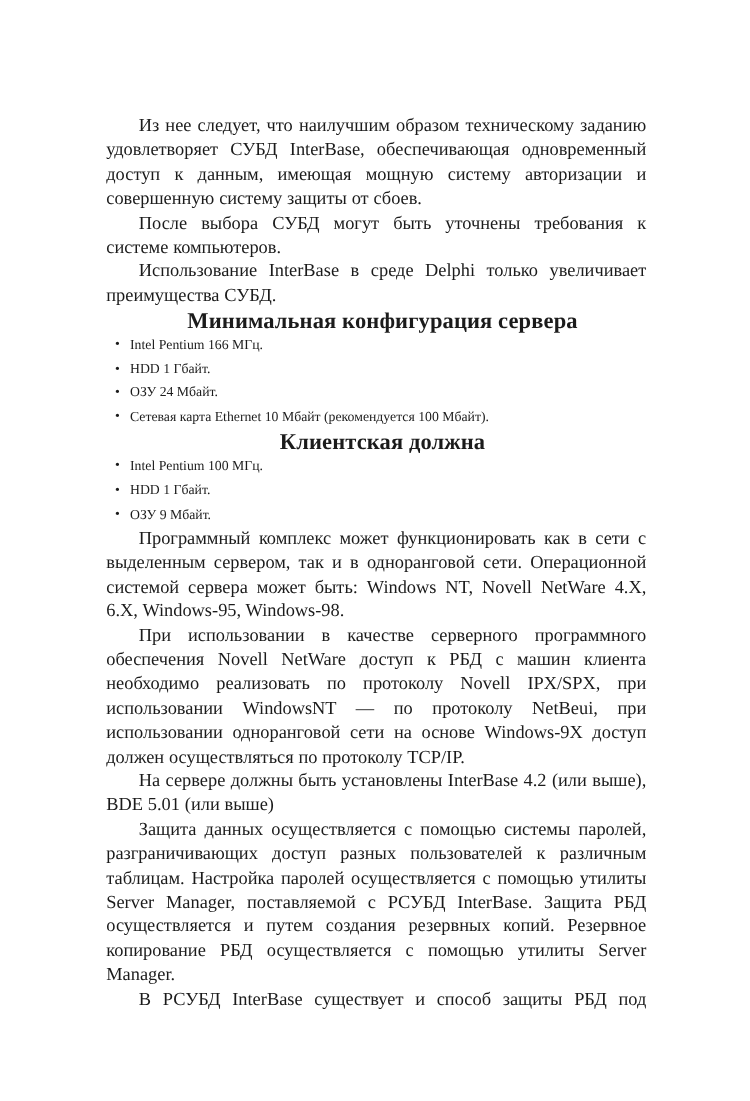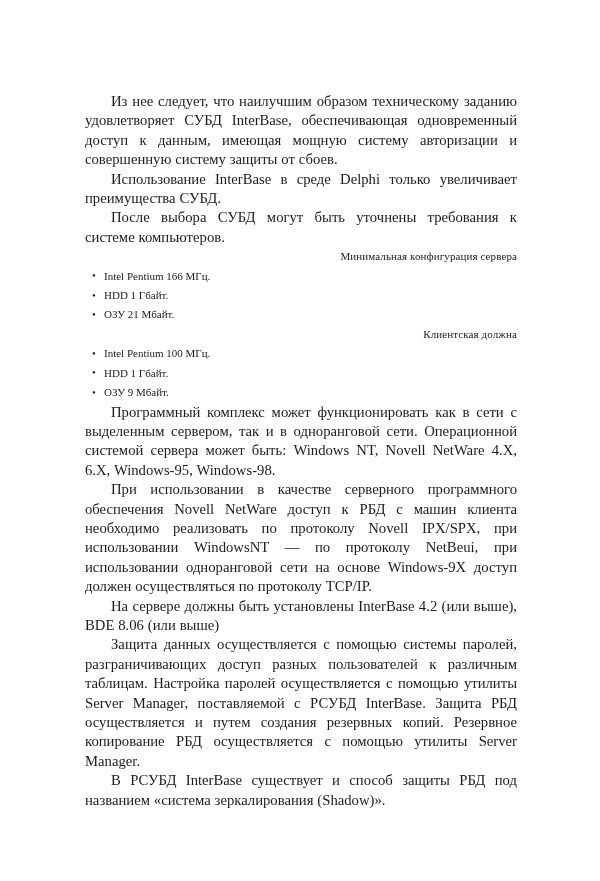--- a/index.html
+++ b/index.html
@@ -31,24 +31,24 @@
     margin: 0;
     font-size: 14.7px;
     line-height: 19.4px;
     text-align: justify;
     text-indent: 26px;
     hyphens: manual;
     word-spacing: 0.2px;
   }
   h3.subhead {
     margin: 0;
-    font-size: 11px;
+    font-size: 18px;
     line-height: 19.4px;
-    font-weight: normal;
-    text-align: right;
+    font-weight: bold;
+    text-align: center;
     text-indent: 10px;
     letter-spacing: 0.1px;
   }
   .gap-before {
     margin-top: 10px;
   }
   .gap-before-sm {
     margin-top: 7px;
   }
   ul.speclist {
@@ -85,45 +85,46 @@
 </style>
 </head>
 <body>
 
 <div class="page">
 
   <div class="text-block">
 
     <p class="para">Из нее следует, что наилучшим образом техническому заданию удовлетворяет СУБД InterBase, обеспечивающая одновременный доступ к данным, имеющая мощную систему авторизации и совершенную систему защиты от сбоев.</p>
 
+    <p class="para">После выбора СУБД могут быть уточнены требования к системе компьютеров.</p>
+
     <p class="para">Использование InterBase в среде Delphi только увеличивает преимущества СУБД.</p>
-
-    <p class="para">После выбора СУБД могут быть уточнены требования к системе компьютеров.</p>
 
     <h3 class="subhead gap-before">Минимальная конфигурация сервера</h3>
 
     <ul class="speclist">
       <li>Intel Pentium 166 МГц.</li>
       <li>HDD 1 Гбайт.</li>
-      <li>ОЗУ 21 Мбайт.</li>
+      <li>ОЗУ 24 Мбайт.</li>
+      <li>Сетевая карта Ethernet 10 Мбайт (рекомендуется 100 Мбайт).</li>
     </ul>
 
     <h3 class="subhead gap-before-sm">Клиентская должна</h3>
 
     <ul class="speclist">
       <li>Intel Pentium 100 МГц.</li>
       <li>HDD 1 Гбайт.</li>
       <li>ОЗУ 9 Мбайт.</li>
     </ul>
 
     <p class="para gap-before-sm">Программный комплекс может функционировать как в сети с выделенным сервером, так и в одноранговой сети. Операционной системой сервера может быть: Windows NT, Novell NetWare 4.X, 6.X, Windows-95, Windows-98.</p>
 
     <p class="para">При использовании в качестве серверного программного обеспечения Novell NetWare доступ к РБД с машин клиента необходимо реализовать по протоколу Novell IPX/SPX, при использовании WindowsNT — по протоколу NetBeui, при использовании одноранговой сети на основе Windows-9X доступ должен осуществляться по протоколу TCP/IP.</p>
 
-    <p class="para">На сервере должны быть установлены InterBase 4.2 (или выше), BDE 8.06 (или выше)</p>
+    <p class="para">На сервере должны быть установлены InterBase 4.2 (или выше), BDE 5.01 (или выше)</p>
 
 
     <p class="para">Защита данных осуществляется с помощью системы паролей, разграничивающих доступ разных пользователей к различным таблицам. Настройка паролей осуществляется с помощью утилиты Server Manager, поставляемой с РСУБД InterBase. Защита РБД осуществляется и путем создания резервных копий. Резервное копирование РБД осуществляется с помощью утилиты Server Manager.</p>
 
     <p class="para">В РСУБД InterBase существует и способ защиты РБД под названием «система зеркалирования (Shadow)».</p>
 
   </div>
 
   <div class="page-number">334</div>
 

